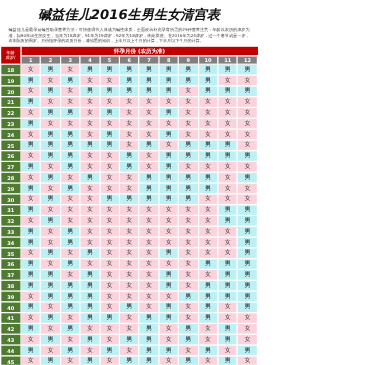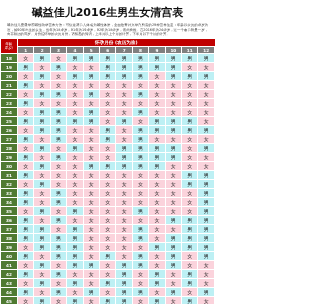--- a/index.html
+++ b/index.html
@@ -15,20 +15,21 @@
 
   .title {
     text-align:center;
     font-size:11px;
     font-weight:bold;
     color:#111;
     letter-spacing:0px;
     padding-top:6px;
     padding-bottom:3px;
     line-height:13px;
+    font-style:italic;
   }
 
   .desc {
     font-size:3.4px;
     line-height:4.6px;
     color:#3a3a3a;
     padding:1px 7px 2px 7px;
     text-align:justify;
     word-break:break-all;
   }

